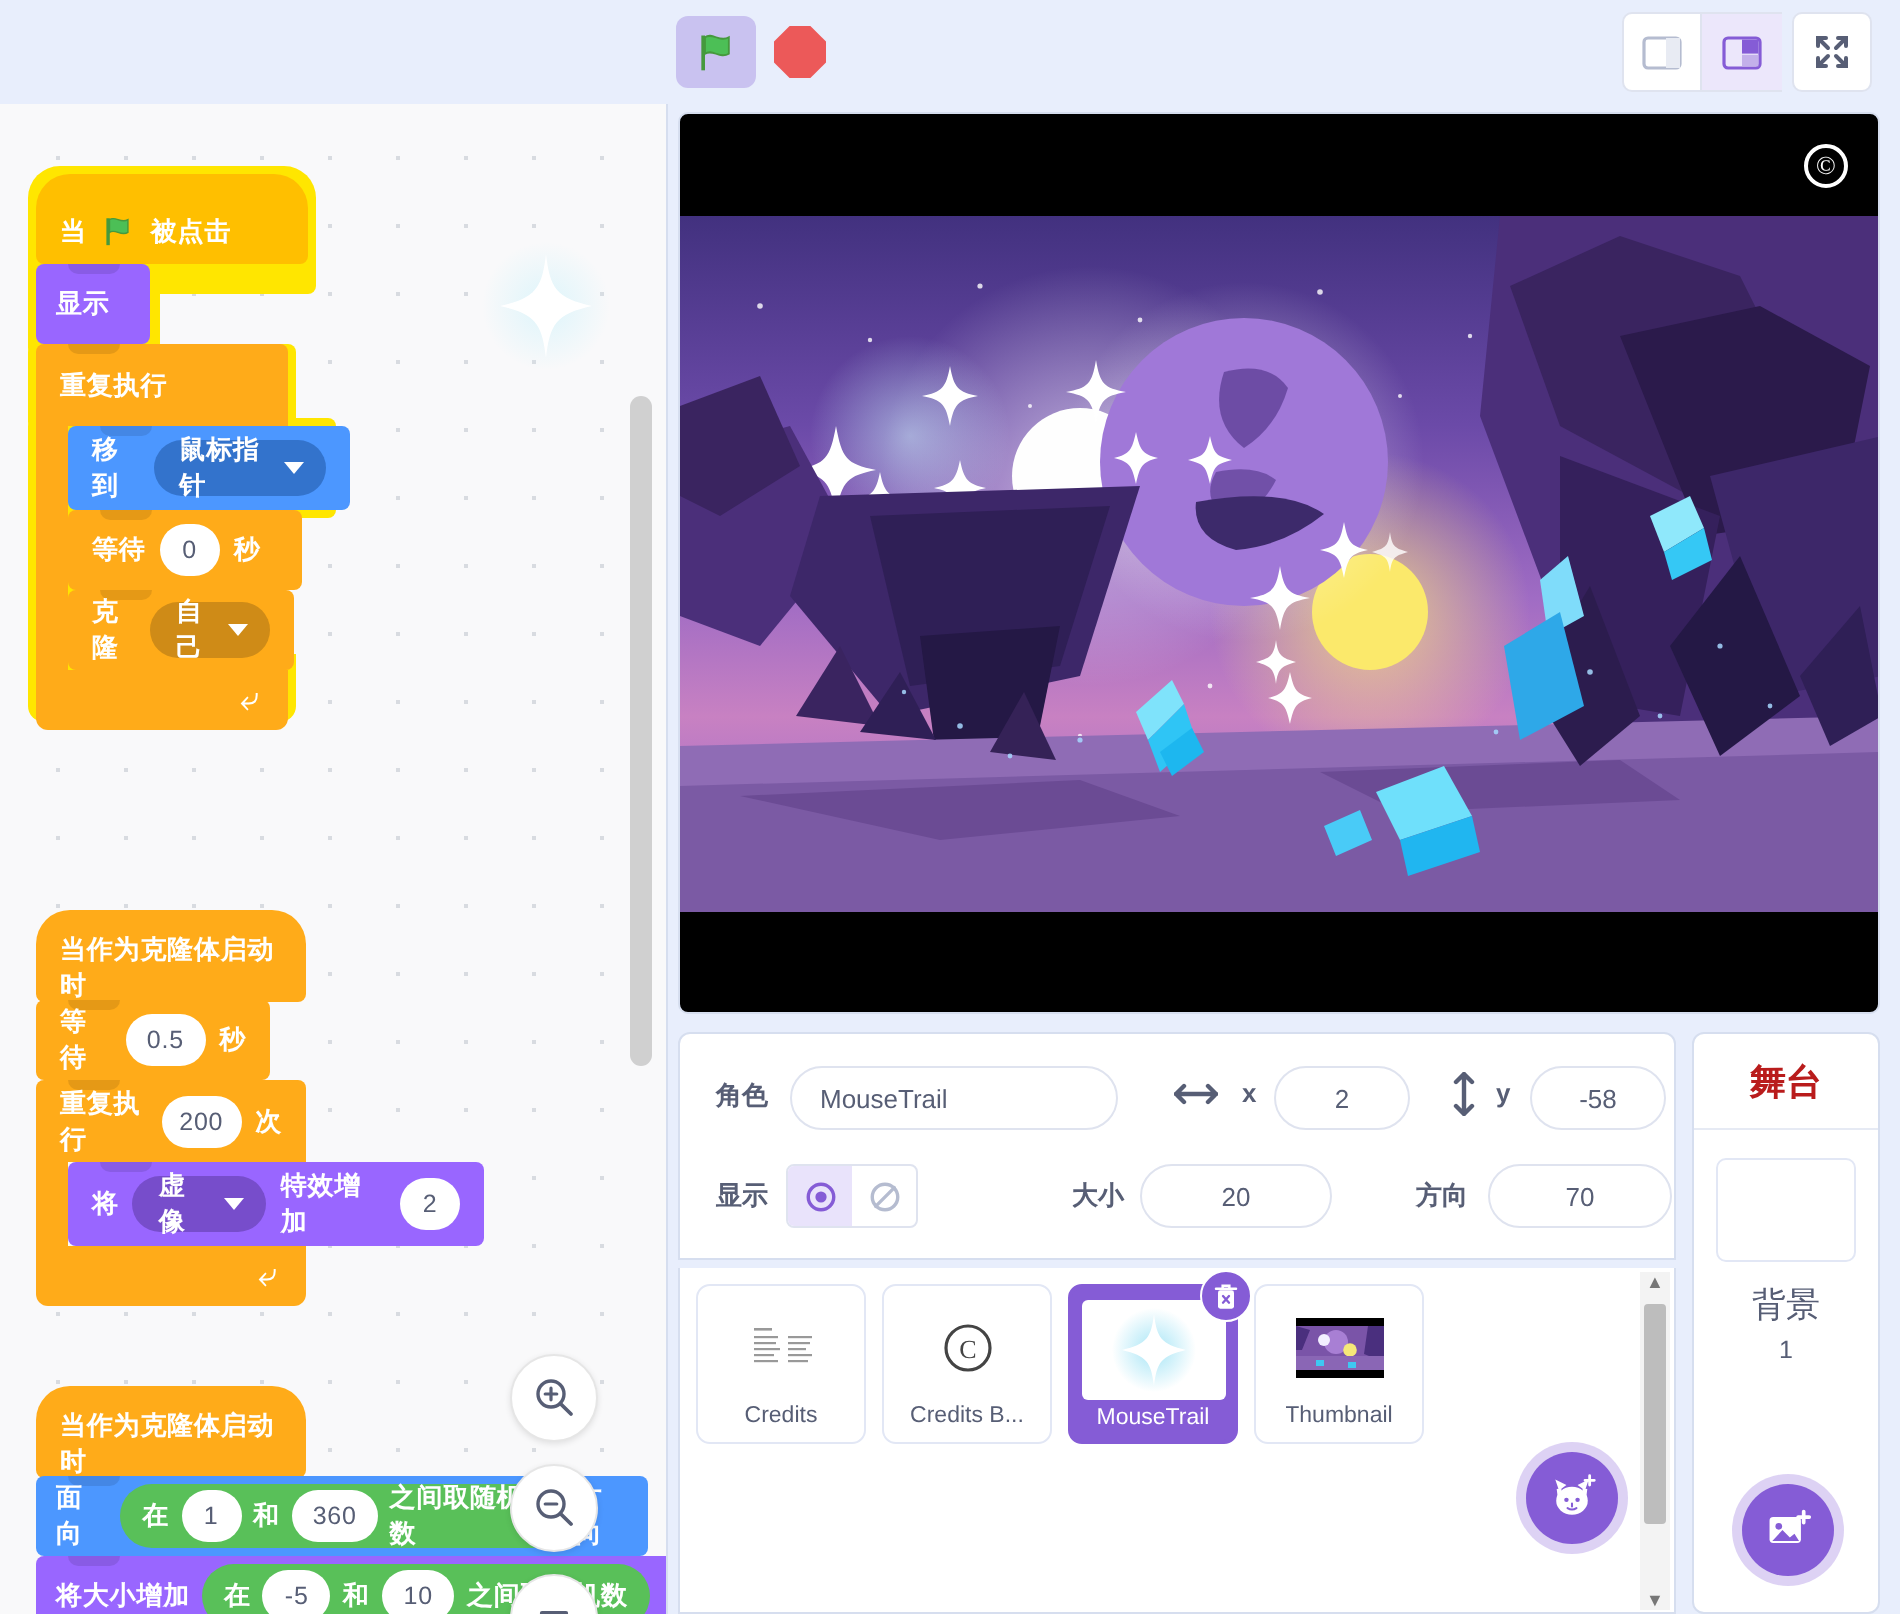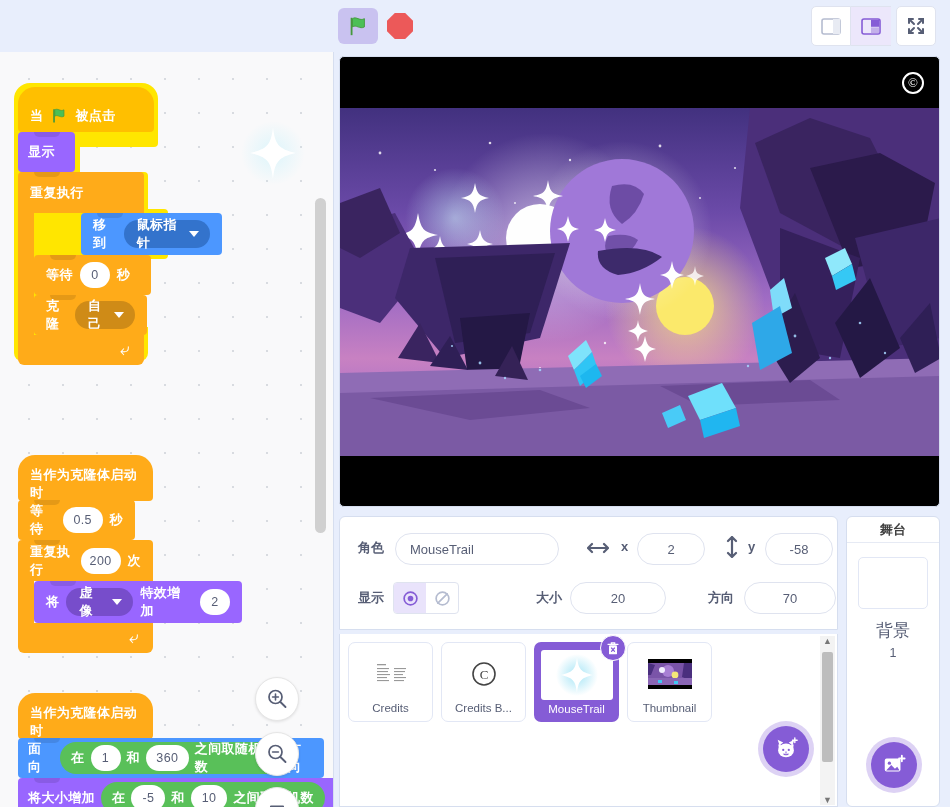--- a/index.html
+++ b/index.html
@@ -124,22 +124,22 @@
     box-shadow: 0 0 0 5px rgba(133,92,214,.28); display: flex; align-items: center; justify-content: center;
     cursor: pointer; }
   .sp-scroll { position: absolute; right: 2px; top: 2px; width: 15px; height: 169px; background: #f3f3f3;
     display: flex; flex-direction: column; align-items: center; justify-content: space-between; }
   .sp-scroll .thumbbar { position: absolute; top: 16px; width: 11px; height: 110px; background: #bdbdbd; border-radius: 2px; }
   .arr { font-size: 9px; color: #777; }
 
   
   .stage-sel { position: absolute; left: 846px; top: 516px; width: 94px; height: 291px;
     background: #fff; border: 1px solid #d6deef; border-radius: 6px; }
-  .stg-hdr { height: 26px; display: flex; align-items: center; justify-content: center;
-    font-size: 13px; color: #404040; font-weight: bold; border-bottom: 1px solid #e6eaf4; }
+  .stg-hdr { height: 48px; display: flex; align-items: center; justify-content: center;
+    font-size: 18px; color: #b91c1c; font-weight: bold; border-bottom: 1px solid #e6eaf4; }
   .stg-thumb { width: 70px; height: 52px; margin: 14px auto 0; background: #fff;
     border: 1px solid #e2e7f5; border-radius: 5px; }
   .stg-lbl { text-align: center; font-size: 17px; color: #575e75; margin-top: 10px; }
   .stg-num { text-align: center; font-size: 12.5px; color: #575e75; margin-top: 4px; }
 </style>
 </head>
 <body>
 
 <div id="app">
 
@@ -224,21 +224,21 @@
       <div style="position:absolute; left:0; top:85px;">
         <div class="blk c-control" style="width:126px; height:41px; border-radius:4px 4px 0 0;">
           <div class="notch-top"></div>
           <div class="bar" style="height:41px;">
             <span>重复执行</span>
           </div>
         </div>
         <div style="position:relative; padding-left:16px;">
           <div class="cmouth-left"></div>
 
-          <div class="blk c-motion" style="position:relative; width:141px; height:42px; border-radius:4px; z-index:2;margin-left:47px;">
+          <div class="blk c-motion" style="position:relative; width:141px; height:42px; border-radius:4px; z-index:2;">
             <div class="notch-top"></div>
             <div class="bar" style="height:42px;">
               <span>移到</span>
               <span class="drop motion">
                 <span>鼠标指针</span>
                 <span class="tri"></span>
               </span>
             </div>
           </div>
 

